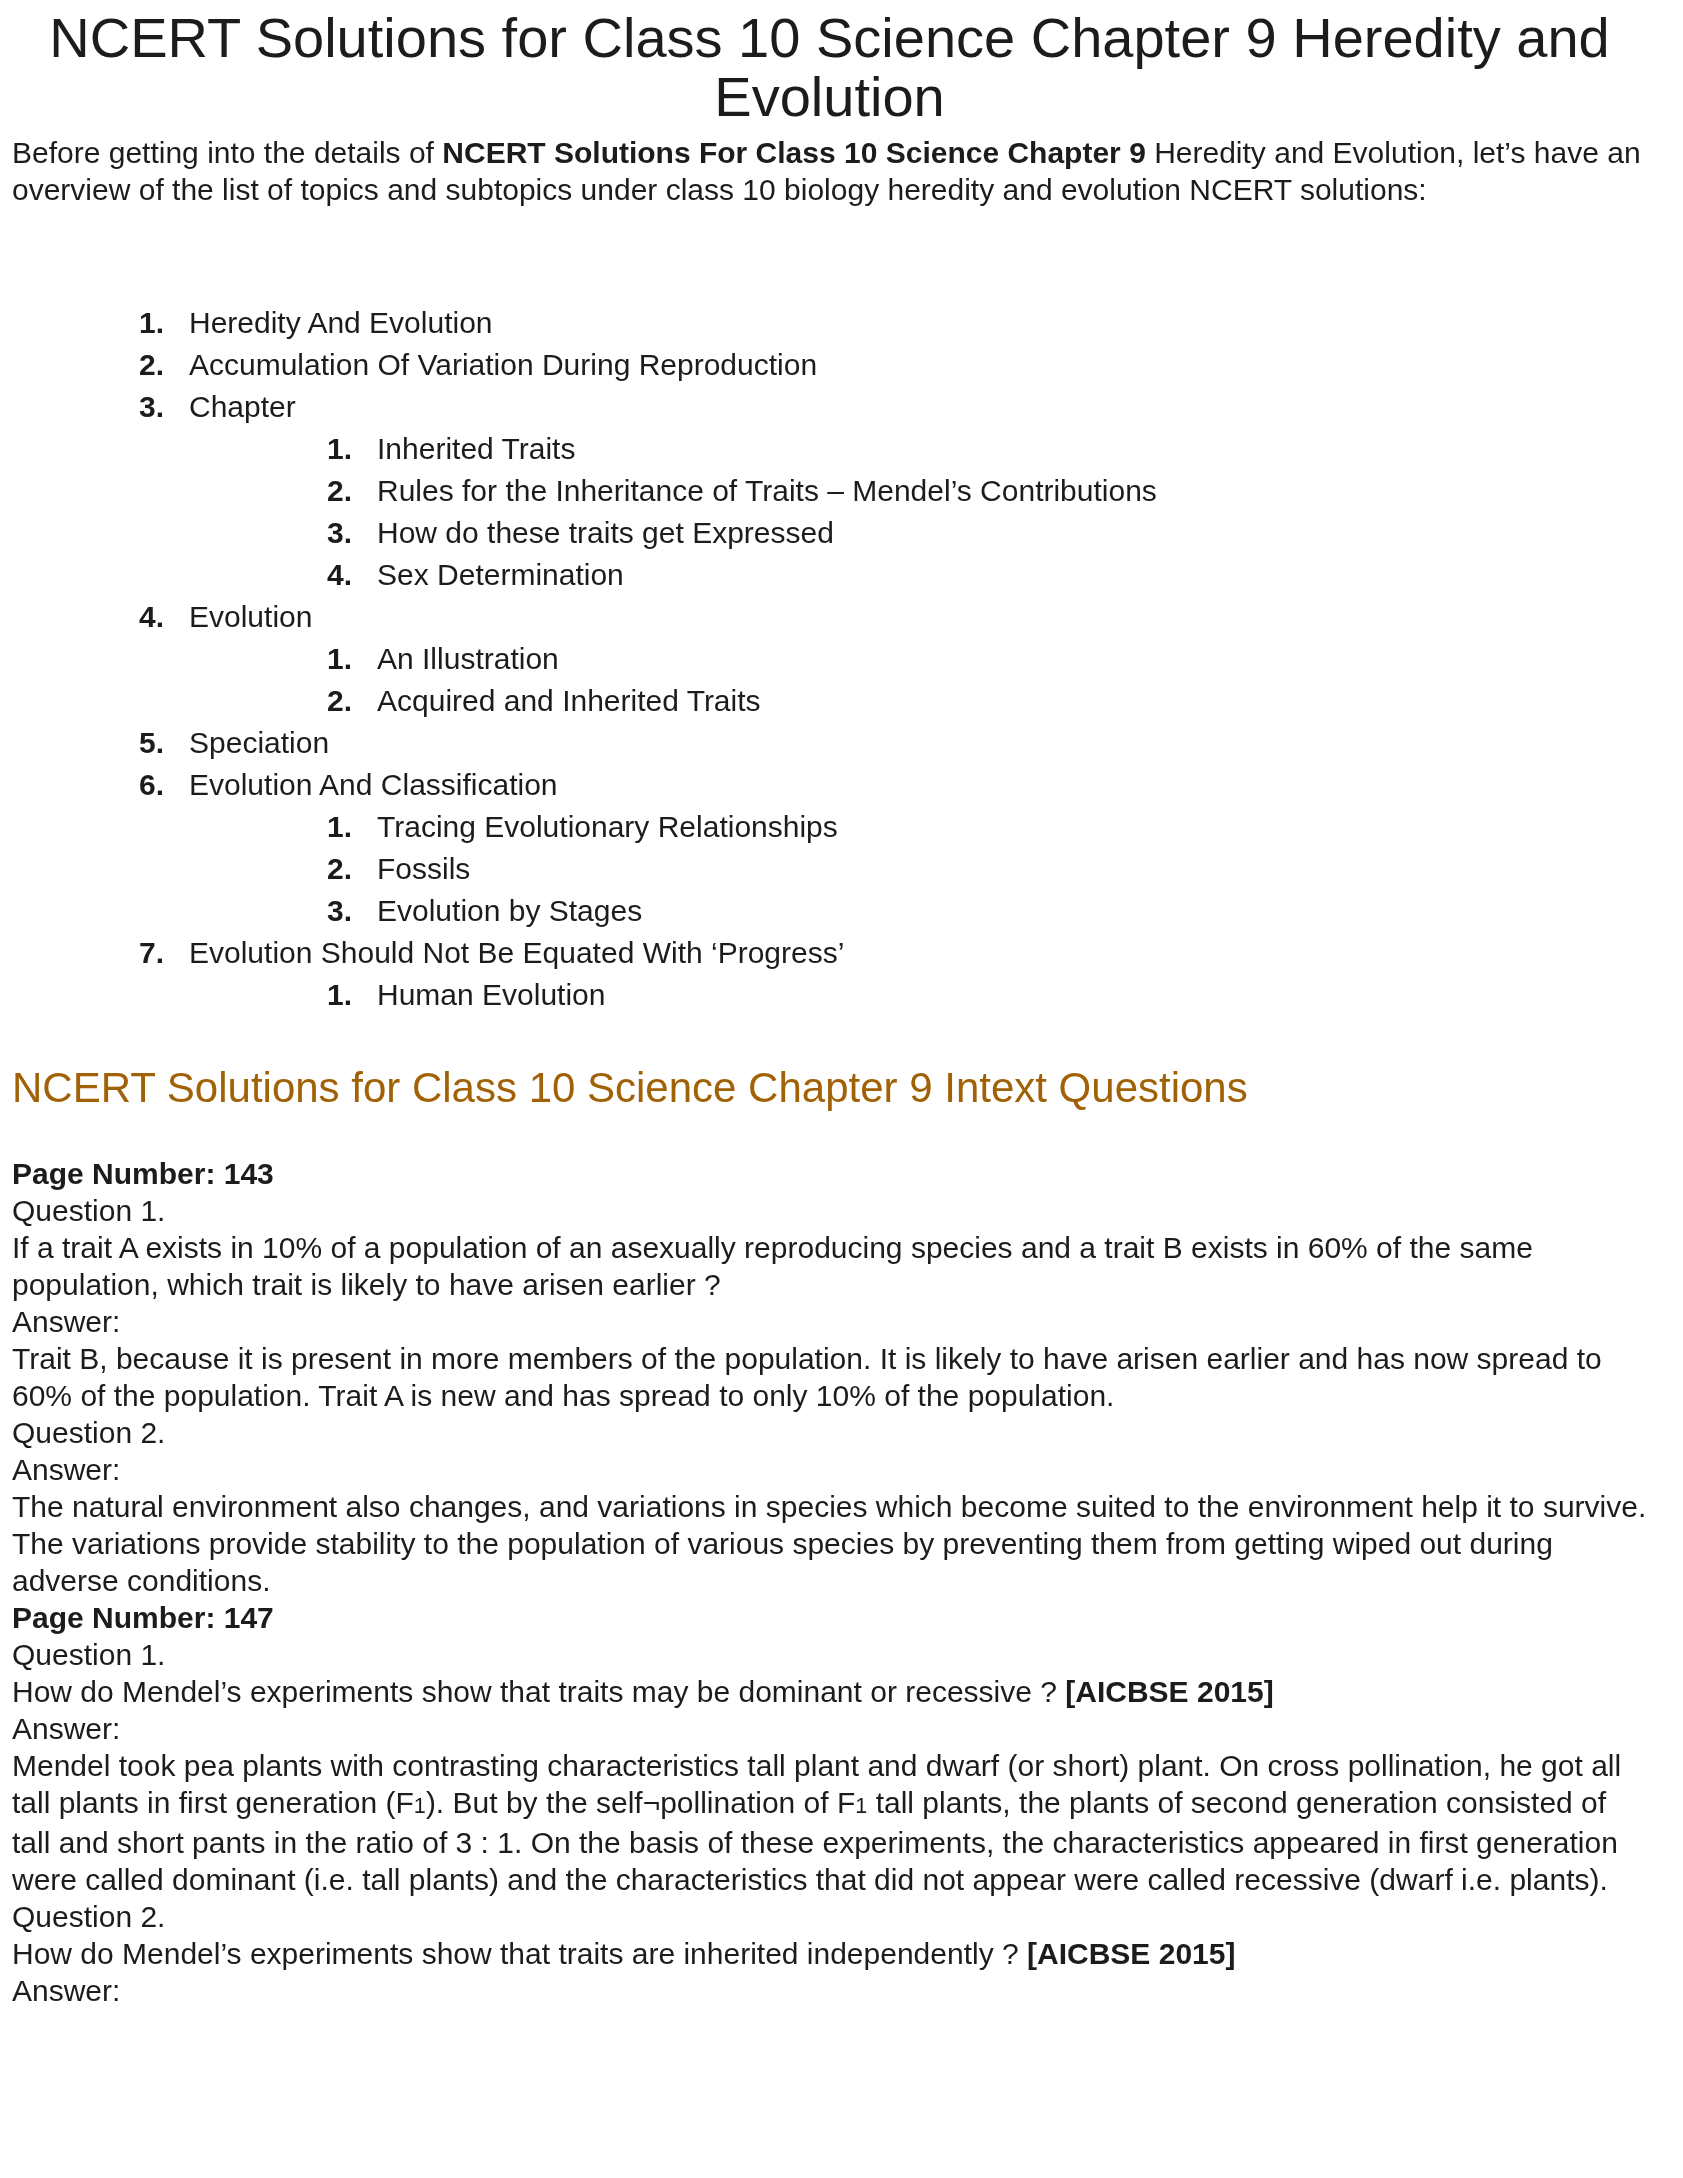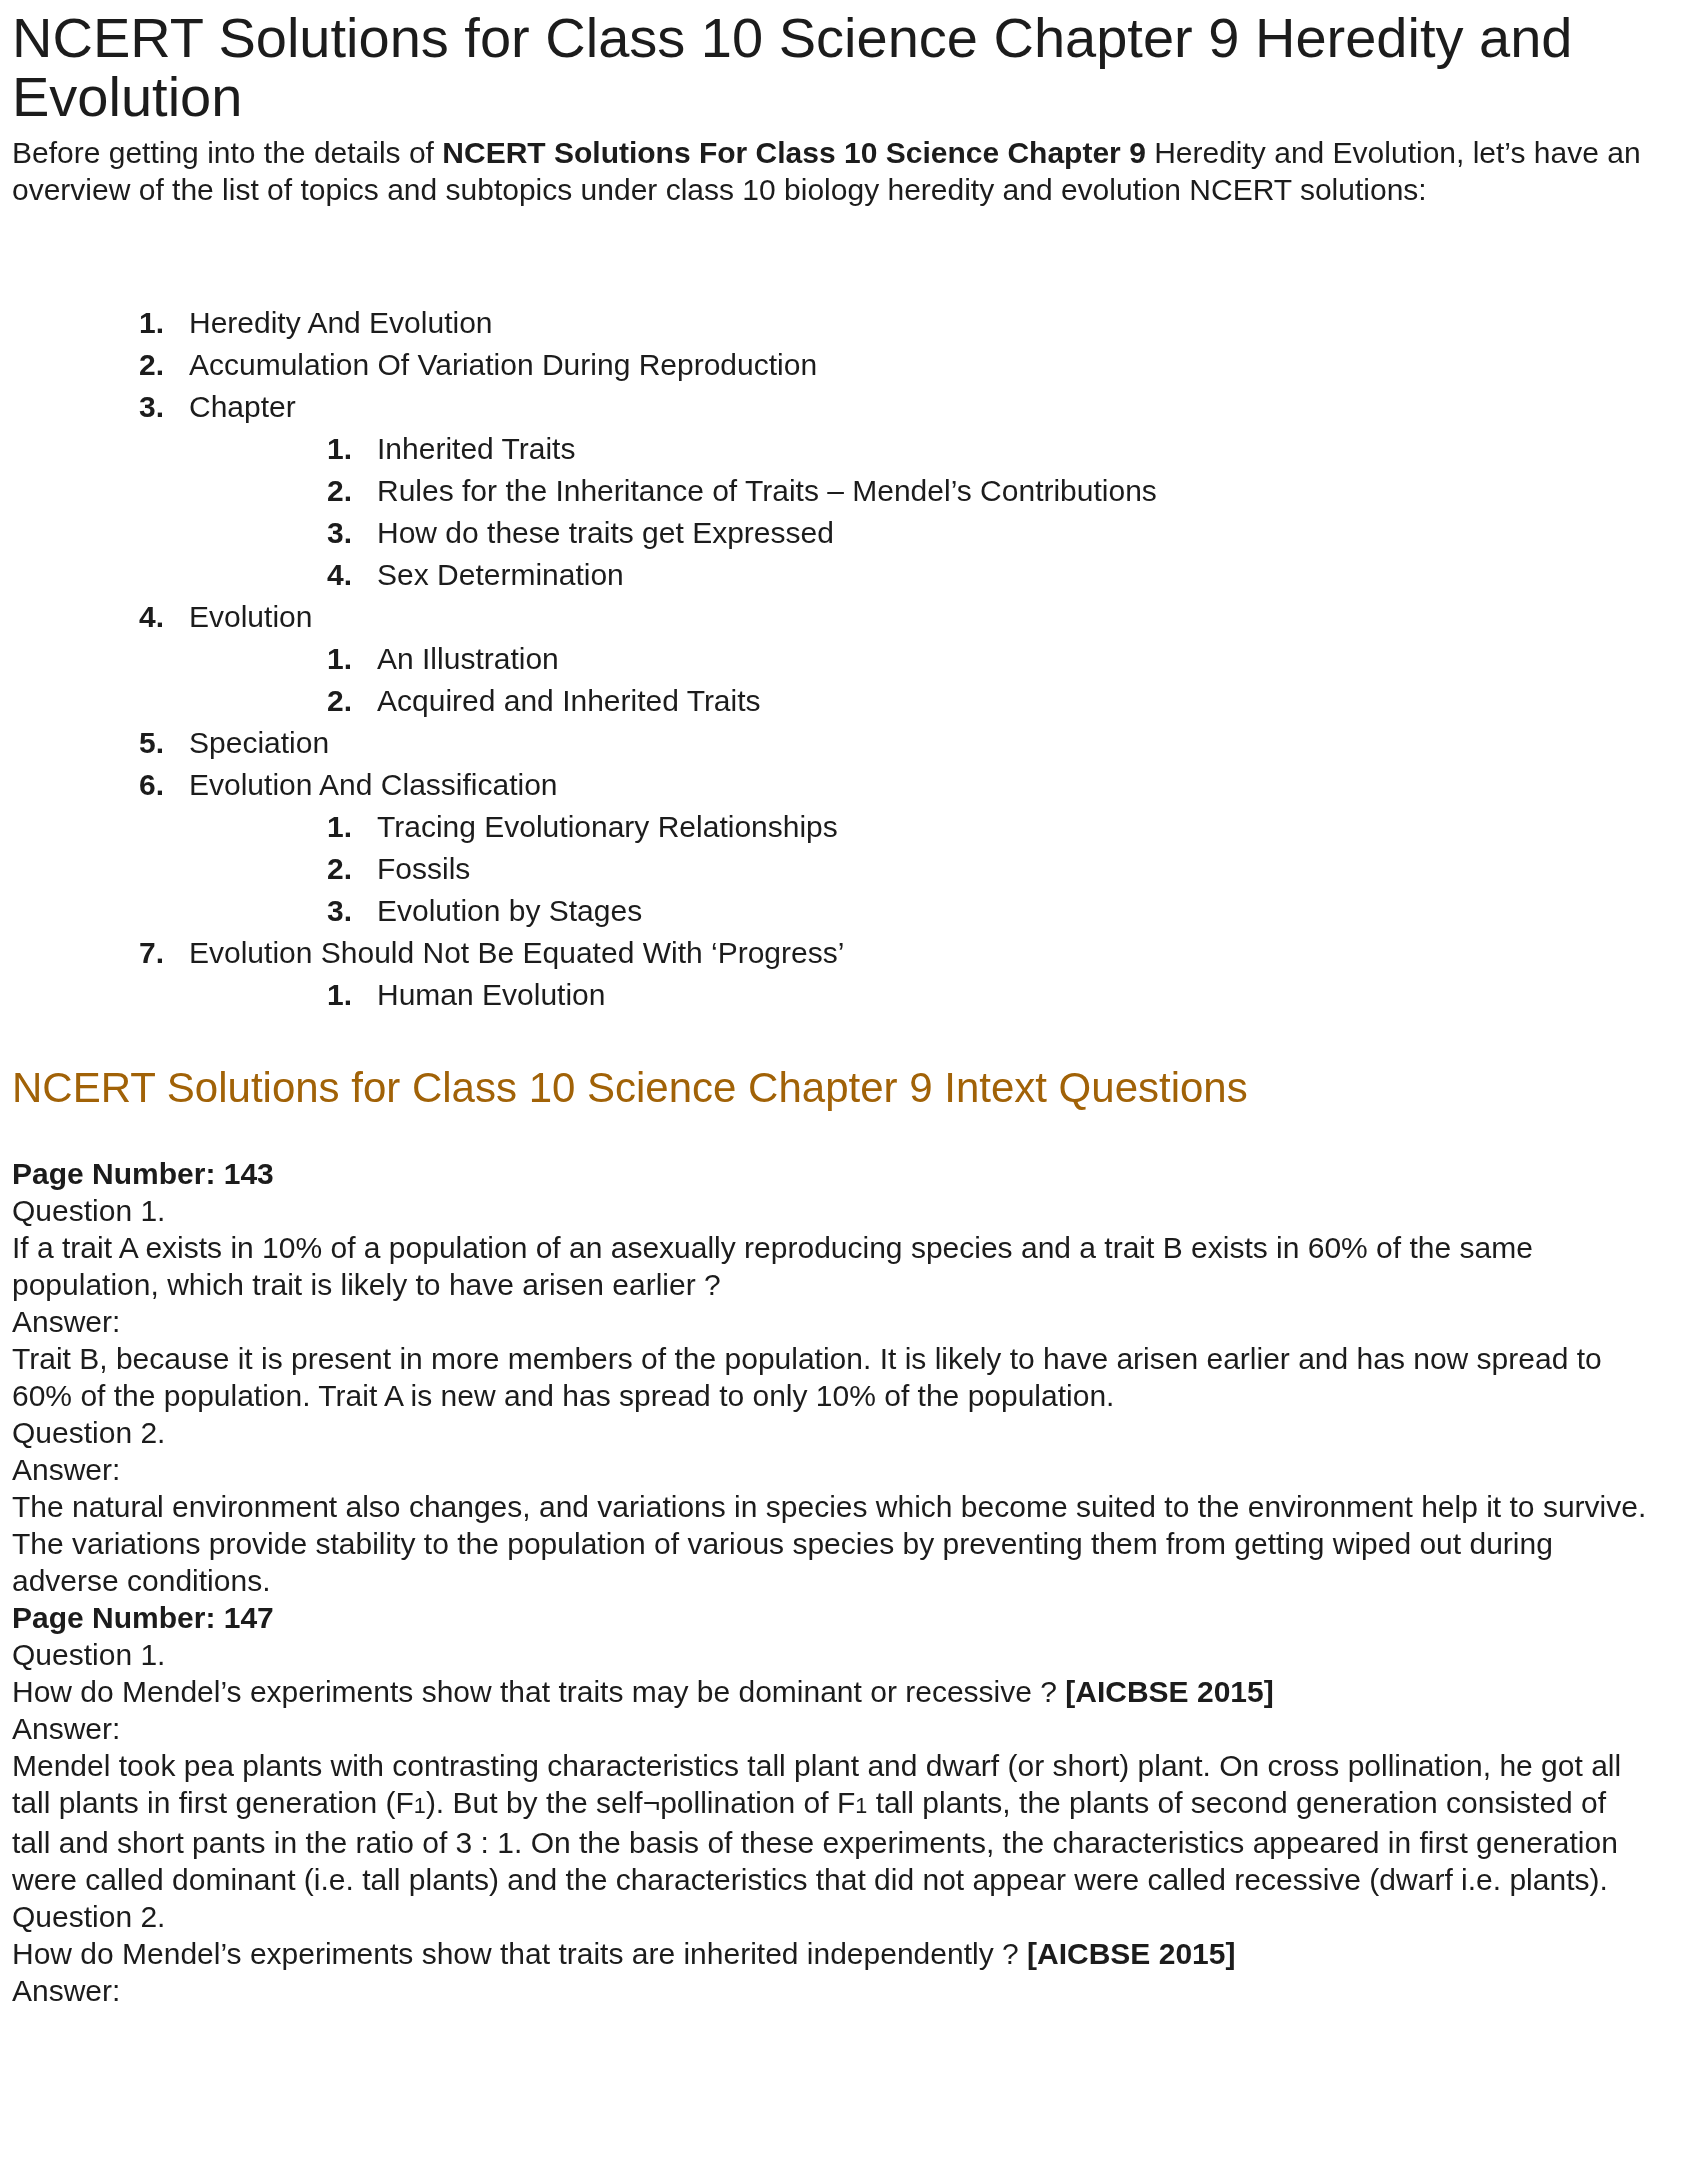--- a/index.html
+++ b/index.html
@@ -16,20 +16,21 @@
   }
   .page {
     padding: 4px 36px 0 12px;
   }
   h1.main-heading {
     font-size: 56px;
     line-height: 59px;
     font-weight: 400;
     margin: 4px 0 8px 0;
     color: #1c1c1c;
+    text-align: center;
   }
   p.intro {
     font-size: 30px;
     line-height: 37px;
     margin: 0;
   }
   p.intro .b { font-weight: 700; }
 
   ol.toc {
     list-style: none;

